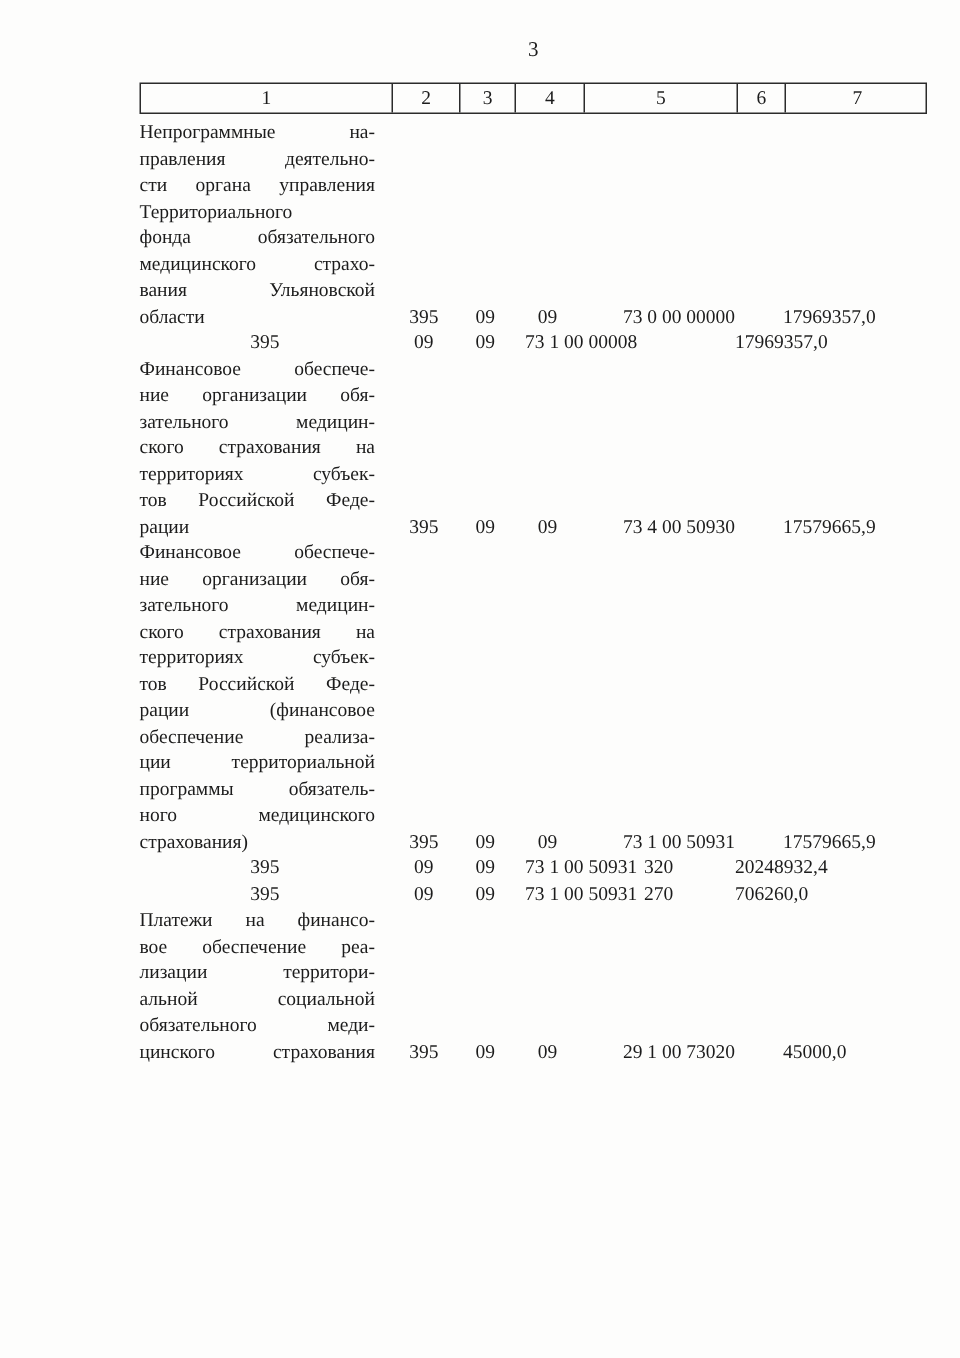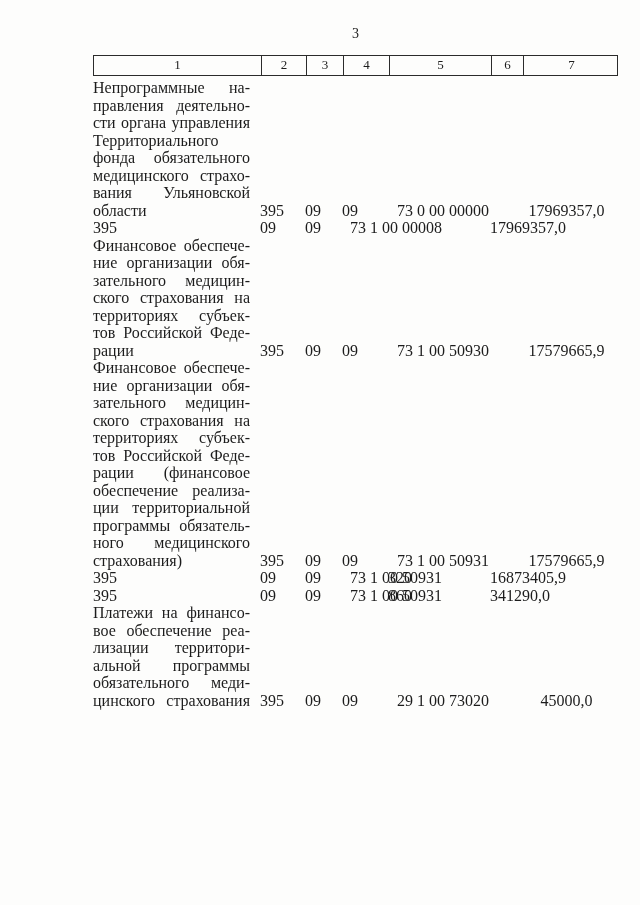--- a/index.html
+++ b/index.html
@@ -14,31 +14,31 @@
   .pageno{text-align:center;font-size:14px;line-height:16px;margin-bottom:13px}
   .grid{display:grid;grid-template-columns:167px 45px 37px 46px 102px 32px 96px}
   .thead{border:1px solid #2b2b2b}
   .thead .hc{
     border-left:1px solid #2b2b2b;
     text-align:center;font-size:13px;line-height:16px;padding:1px 0 2px;
   }
   .thead .hc:first-child{border-left:none}
   .tbody{margin-top:3px}
   .row{align-items:end}
-  .c{font-size:16px;line-height:17.5px}
+  .c{font-size:13px;line-height:17.5px}
   .name{
     text-align:justify;
     text-align-last:justify;
     -moz-text-align-last:justify;
     white-space:pre-line;
     padding-right:10px;
   }
-  .num{white-space:nowrap}
-  .code{text-align:center;padding-left:8px;white-space:nowrap}
-  .sum{text-align:center;padding-right:7px;white-space:nowrap}
+  .num{text-align:center;white-space:nowrap}
+  .code{text-align:right;padding-left:8px;white-space:nowrap}
+  .sum{text-align:left;padding-right:7px;white-space:nowrap}
 </style>
 </head>
 <body>
 
 <div class="page">
   <div class="content">
 
     <div class="pageno">3</div>
 
     <div class="grid thead">
@@ -83,21 +83,21 @@
         <div class="c name">Финансовое обеспече-
 ние организации обя-
 зательного медицин-
 ского страхования на
 территориях субъек-
 тов Российской Феде-
 рации</div>
         <div class="c num">395</div>
         <div class="c num">09</div>
         <div class="c num">09</div>
-        <div class="c code">73 1 00 50930</div>
+        <div class="c code">73 4 00 50930</div>
         <div class="c num"></div>
         <div class="c sum">17579665,9</div>
       </div>
 
       <div class="grid row">
         <div class="c name">Финансовое обеспече-
 ние организации обя-
 зательного медицин-
 ского страхования на
 территориях субъек-
@@ -115,37 +115,37 @@
         <div class="c num"></div>
         <div class="c sum">17579665,9</div>
       </div>
 
       <div class="grid row">
         <div class="c num">395</div>
         <div class="c num">09</div>
         <div class="c num">09</div>
         <div class="c code">73 1 00 50931</div>
         <div class="c num">320</div>
-        <div class="c sum">16873405,9</div>
+        <div class="c sum">20248932,4</div>
       </div>
 
       <div class="grid row">
         <div class="c num">395</div>
         <div class="c num">09</div>
         <div class="c num">09</div>
         <div class="c code">73 1 00 50931</div>
-        <div class="c num">860</div>
-        <div class="c sum">341290,0</div>
+        <div class="c num">270</div>
+        <div class="c sum">706260,0</div>
       </div>
 
       <div class="grid row">
         <div class="c name">Платежи на финансо-
 вое обеспечение реа-
 лизации территори-
-альной программы
+альной социальной
 обязательного меди-
 цинского страхования</div>
         <div class="c num">395</div>
         <div class="c num">09</div>
         <div class="c num">09</div>
         <div class="c code">29 1 00 73020</div>
         <div class="c num"></div>
         <div class="c sum">45000,0</div>
       </div>
 

